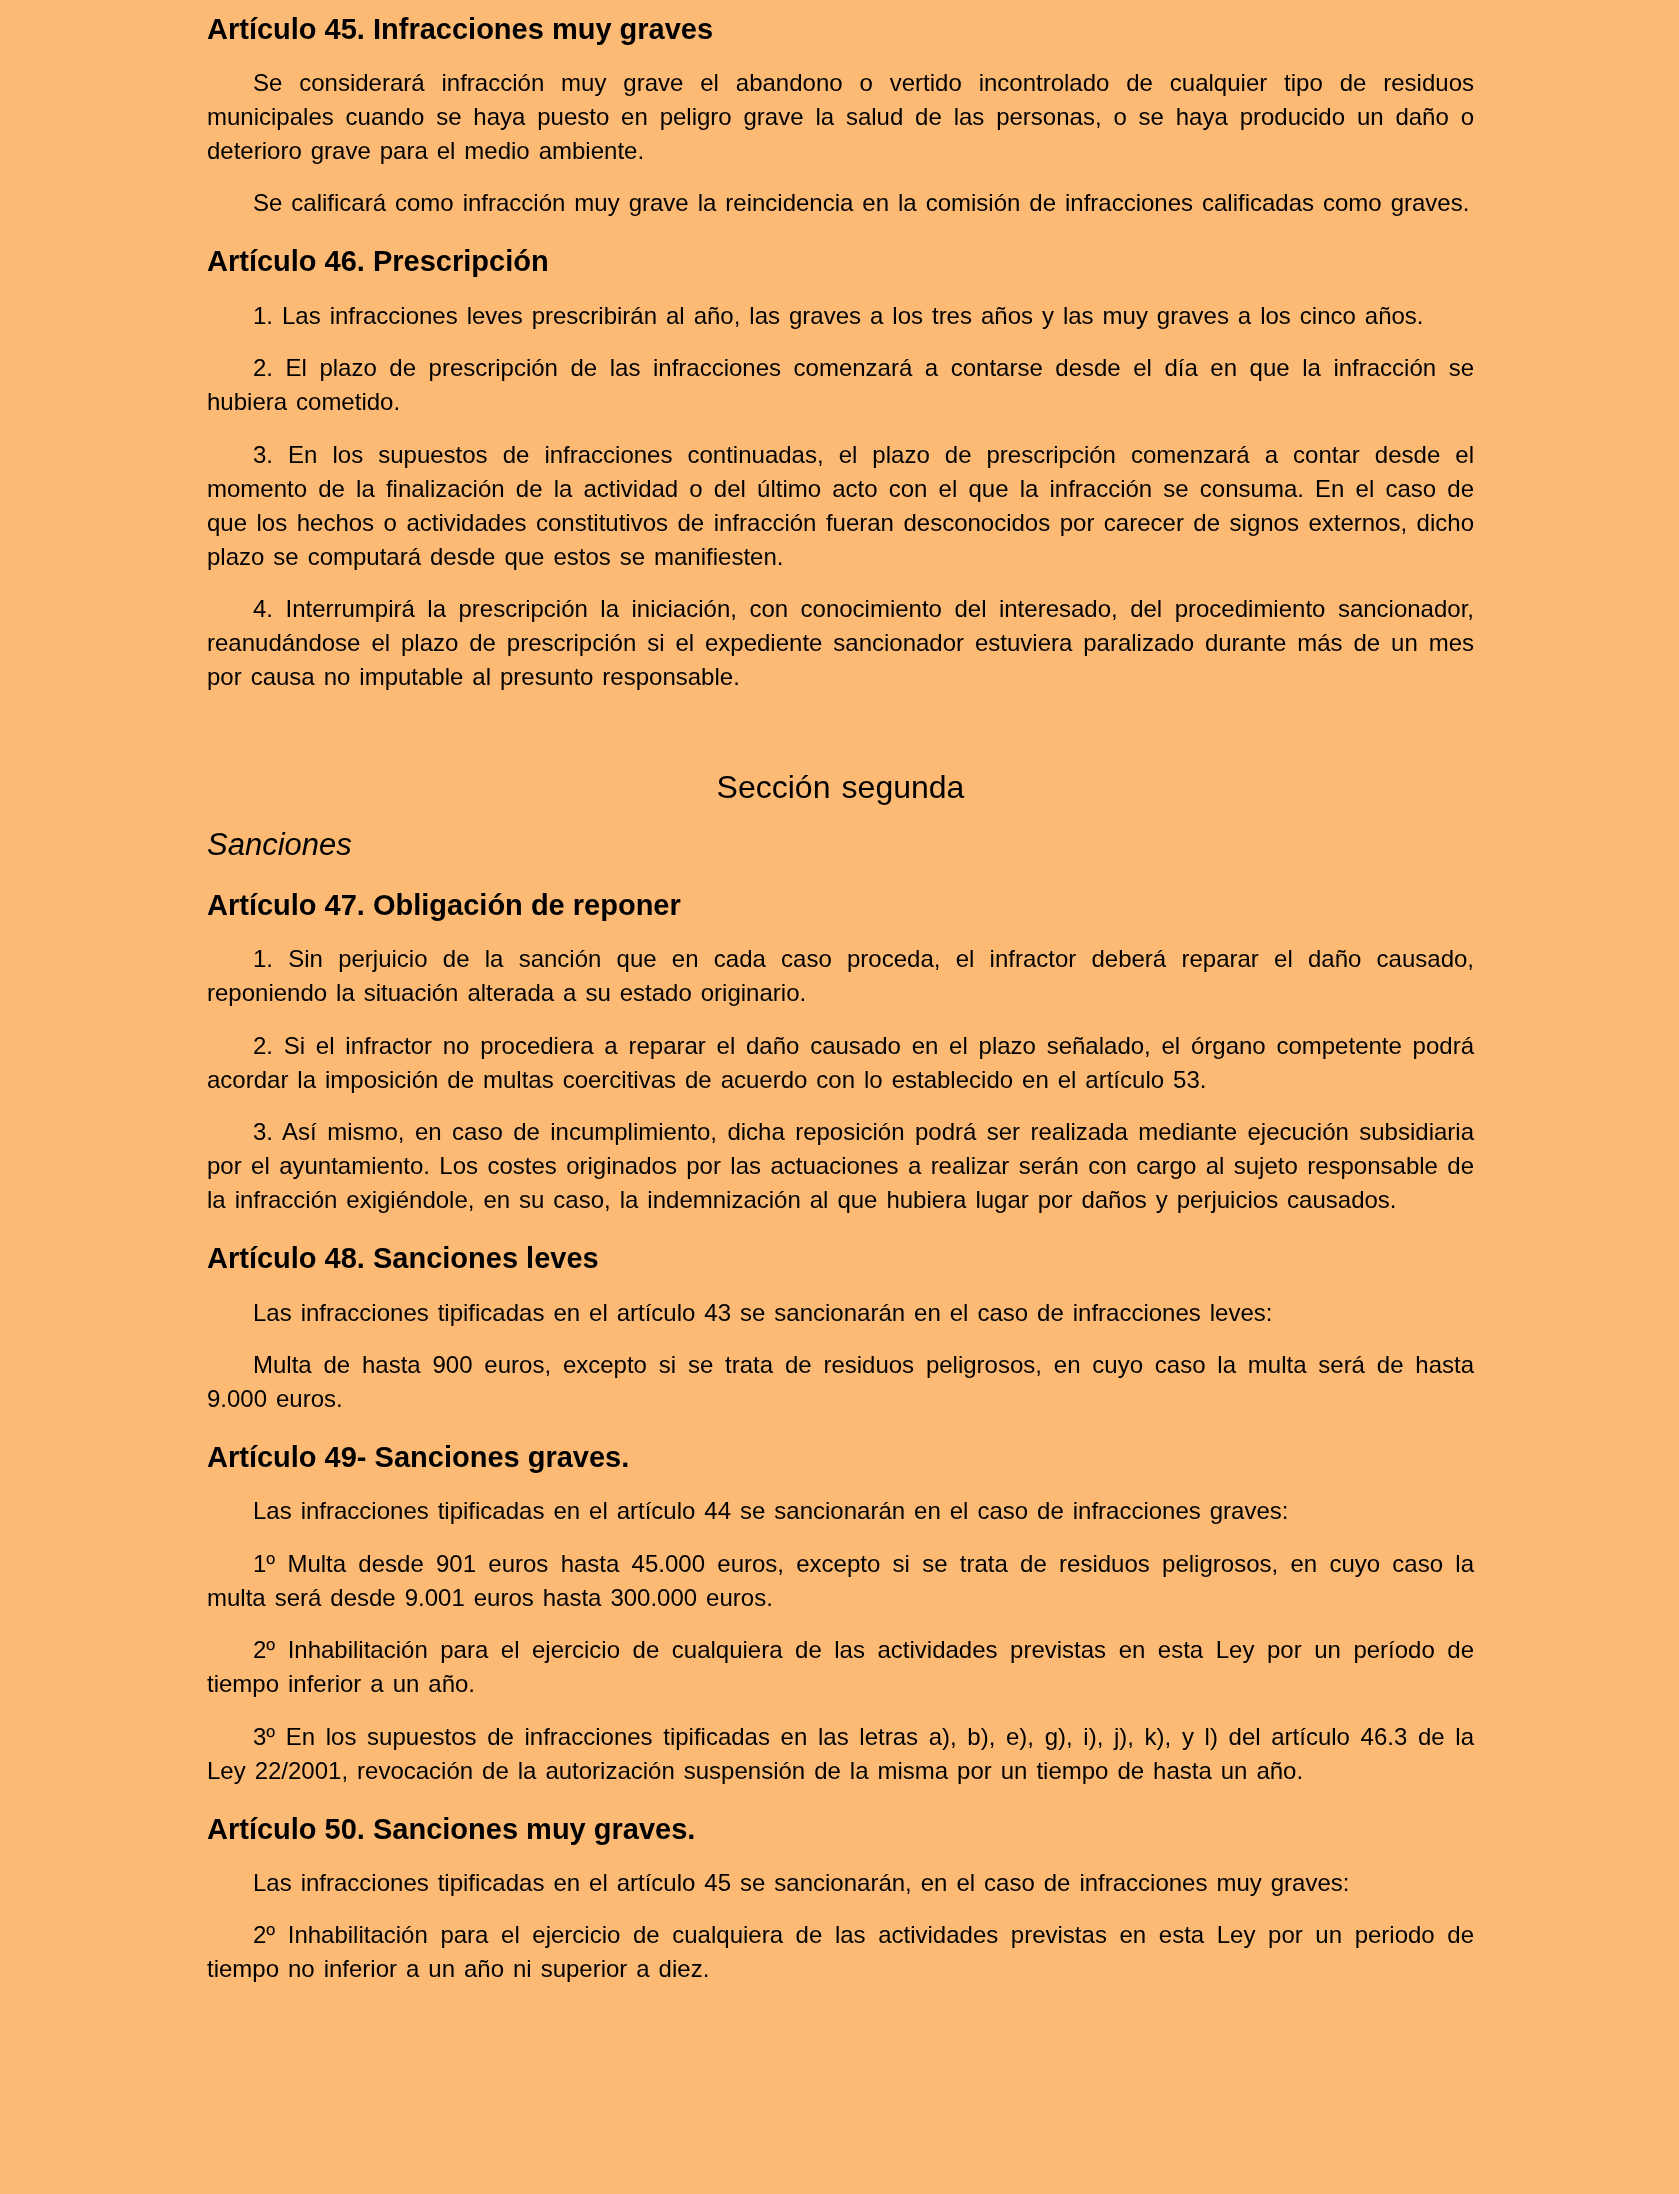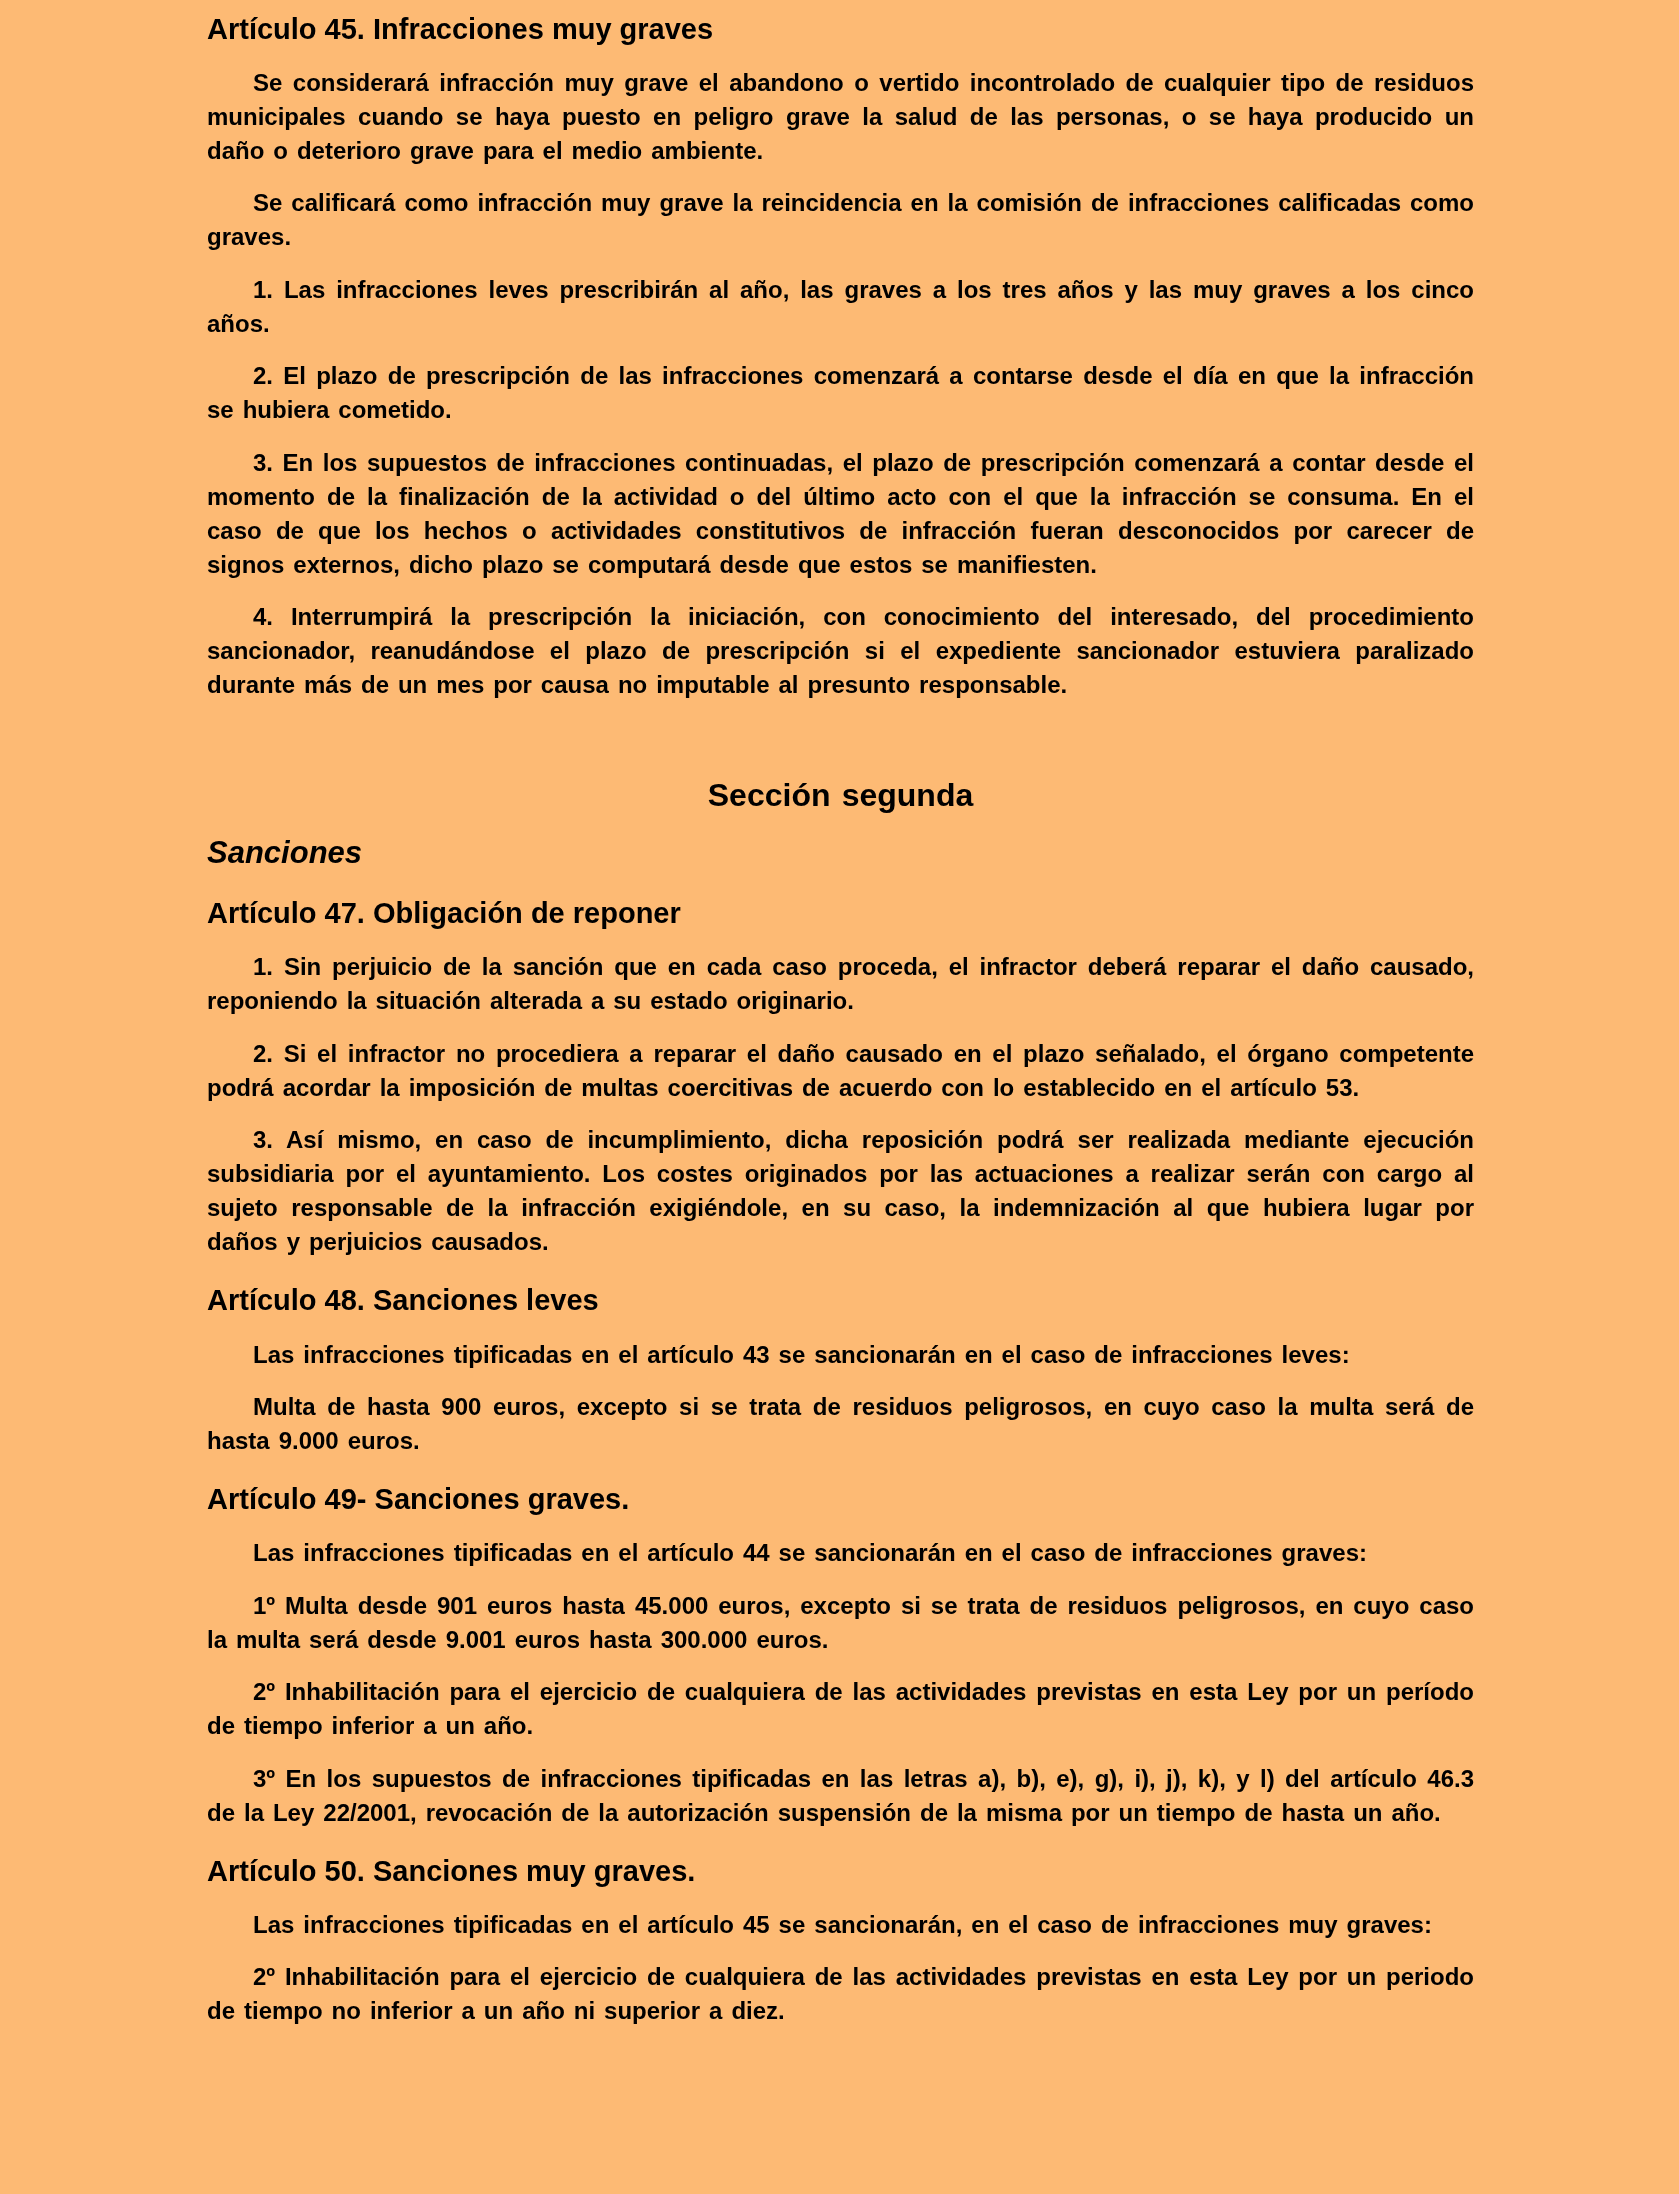--- a/index.html
+++ b/index.html
@@ -28,21 +28,20 @@
     text-align: left;
     margin: 23px 0 18.4px 0;
   }
   .para {
     font-size: 24px;
     line-height: 34px;
     text-align: justify;
     text-indent: 46px;
     word-spacing: 2.3px;
     margin: 0 0 18.4px 0;
-    font-weight: bold;
   }
   .section-title {
     font-size: 32px;
     line-height: 38px;
     text-align: center;
     text-indent: 0;
     margin: 74px 0 20px 0;
   }
   .section-subtitle {
     font-size: 31px;
@@ -57,20 +56,21 @@
 </style>
 </head>
 <body>
 
 <main class="doc">
 
   <h2 class="heading">Artículo 45. Infracciones muy graves</h2>
   <p class="para">Se considerará infracción muy grave el abandono o vertido incontrolado de cualquier tipo de residuos municipales cuando se haya puesto en peligro grave la salud de las personas, o se haya producido un daño o deterioro grave para el medio ambiente.</p>
   <p class="para">Se calificará como infracción muy grave la reincidencia en la comisión de infracciones calificadas como graves.</p>
 
+  <h2 class="heading">Artículo 46. Prescripción</h2>
   <p class="para">1. Las infracciones leves prescribirán al año, las graves a los tres años y las muy graves a los cinco años.</p>
   <p class="para">2. El plazo de prescripción de las infracciones comenzará a contarse desde el día en que la infracción se hubiera cometido.</p>
   <p class="para">3. En los supuestos de infracciones continuadas, el plazo de prescripción comenzará a contar desde el momento de la finalización de la actividad o del último acto con el que la infracción se consuma. En el caso de que los hechos o actividades constitutivos de infracción fueran desconocidos por carecer de signos externos, dicho plazo se computará desde que estos se manifiesten.</p>
   <p class="para">4. Interrumpirá la prescripción la iniciación, con conocimiento del interesado, del procedimiento sancionador, reanudándose el plazo de prescripción si el expediente sancionador estuviera paralizado durante más de un mes por causa no imputable al presunto responsable.</p>
 
   <p class="para section-title">Sección segunda</p>
   <p class="para section-subtitle">Sanciones</p>
 
   <h2 class="heading">Artículo 47. Obligación de reponer</h2>
   <p class="para">1. Sin perjuicio de la sanción que en cada caso proceda, el infractor deberá reparar el daño causado, reponiendo la situación alterada a su estado originario.</p>

